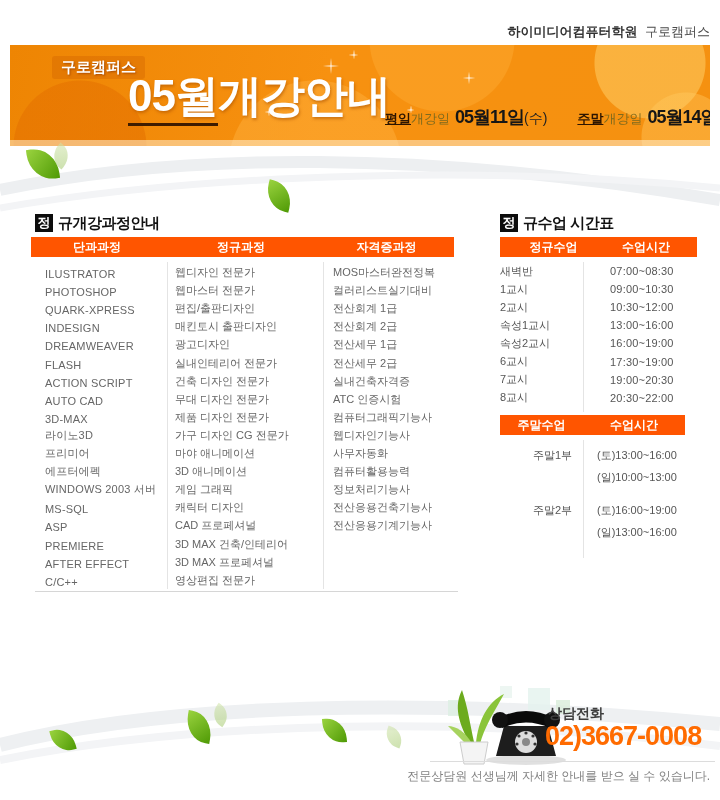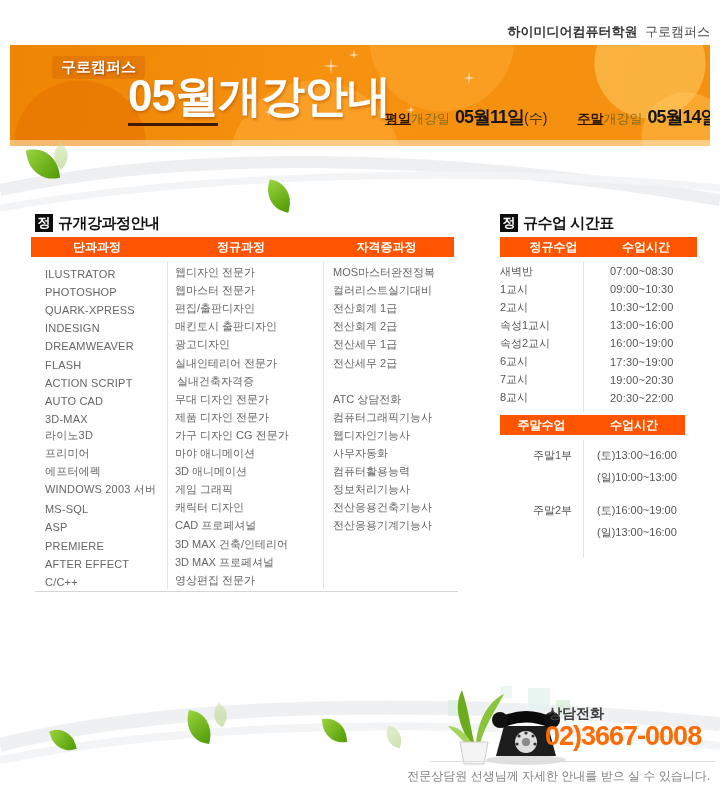--- a/index.html
+++ b/index.html
@@ -158,26 +158,27 @@
       <div class="ccell c1">광고디자인</div>
       <div class="ccell c2">전산세무 1급</div>
     </div>
     <div class="crow">
       <div class="ccell c0">FLASH</div>
       <div class="ccell c1">실내인테리어 전문가</div>
       <div class="ccell c2">전산세무 2급</div>
     </div>
     <div class="crow">
       <div class="ccell c0">ACTION SCRIPT</div>
+      <div class="ccell c1">건축 디자인 전문가</div>
       <div class="ccell c2">실내건축자격증</div>
     </div>
     <div class="crow">
       <div class="ccell c0">AUTO CAD</div>
       <div class="ccell c1">무대 디자인 전문가</div>
-      <div class="ccell c2">ATC 상담전화</div>
+      <div class="ccell c2">ATC 인증시험</div>
     </div>
     <div class="crow">
       <div class="ccell c0">3D-MAX</div>
       <div class="ccell c1">제품 디자인 전문가</div>
       <div class="ccell c2">컴퓨터그래픽기능사</div>
     </div>
     <div class="crow">
       <div class="ccell c0">라이노3D</div>
       <div class="ccell c1">가구 디자인 CG 전문가</div>
       <div class="ccell c2">웹디자인기능사</div>

